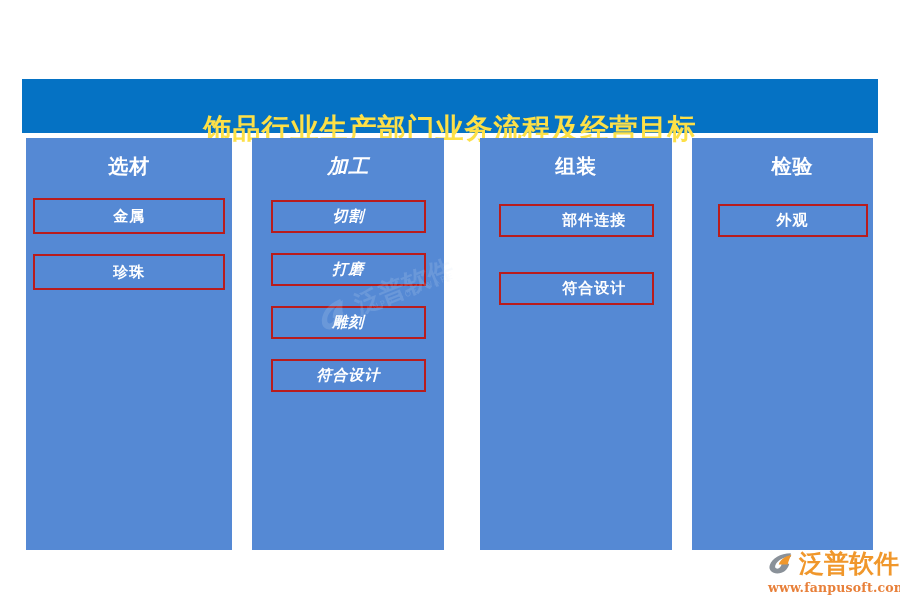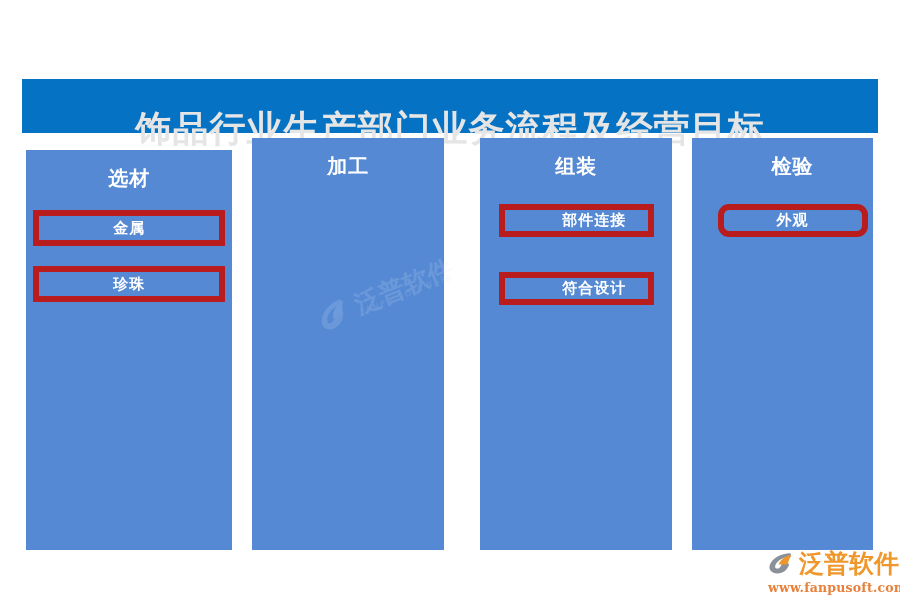--- a/index.html
+++ b/index.html
@@ -23,22 +23,22 @@
     top: 79px;
     width: 856px;
     height: 54px;
     background: #0572c4;
     display: flex;
     align-items: center;
     justify-content: center;
     box-sizing: border-box;
   }
   .title-banner .title-text {
-    color: #e5e5e5;
-    font-size: 36px;
+    color: #fde047;
+    font-size: 28px;
     font-weight: bold;
     letter-spacing: 1px;
     line-height: 1;
     white-space: nowrap;
     margin-top: 46px;
   }
 
   
   .columns {
     position: absolute;
@@ -51,22 +51,22 @@
   }
   .column {
     background: #5589d4;
     position: relative;
     box-sizing: border-box;
     padding: 0;
     display: flex;
     flex-direction: column;
     align-items: center;
   }
-  .col-0 { width: 213px; margin-top: 12px; }
-  .col-1 { width: 198px; }
+  .col-0 { width: 213px; }
+  .col-1 { width: 198px; font-style: italic; }
   .col-2 { width: 198px; margin-left: 16px; }
   .col-3 { width: 186px; padding-left: 20px; }
 
   .column-title {
     color: #ffffff;
     font-size: 20px;
     font-weight: bold;
     margin-top: 18px;
     margin-bottom: 0;
     line-height: 1;
@@ -75,38 +75,38 @@
   }
 
   .items {
     margin-top: 22px;
     width: 100%;
     display: flex;
     flex-direction: column;
     align-items: center;
   }
   .item-box {
-    border: 6px solid #b91c1c;
+    border: 2px solid #b91c1c;
     background: transparent;
     color: #ffffff;
     font-size: 15px;
     font-weight: bold;
     display: flex;
     align-items: center;
     justify-content: center;
     box-sizing: border-box;
     letter-spacing: 1px;
     line-height: 1;
   }
 
   
   .col-0 .item-box { width: 192px; height: 36px; margin-bottom: 20px; }
   .col-1 .item-box { width: 155px; height: 33px; margin-bottom: 20px; }
   .col-2 .item-box { width: 155px; height: 33px; margin-bottom: 35px; padding-left: 36px; }
-  .col-3 .item-box { width: 150px; height: 33px; margin-bottom: 35px; border-radius: 11px; }
+  .col-3 .item-box { width: 150px; height: 33px; margin-bottom: 35px; }
 
   .col-1 .items { margin-top: 24px; }
   .col-2 .items { margin-top: 28px; }
   .col-3 .items { margin-top: 28px; }
 
   
   .bg-watermark {
     position: absolute;
     left: 300px;
     top: 285px;
@@ -194,20 +194,26 @@
   <div class="column col-0">
     <div class="column-title">选材</div>
     <div class="items">
       <div class="item-box">金属</div>
       <div class="item-box">珍珠</div>
     </div>
   </div>
 
   <div class="column col-1">
     <div class="column-title">加工</div>
+    <div class="items">
+      <div class="item-box">切割</div>
+      <div class="item-box">打磨</div>
+      <div class="item-box">雕刻</div>
+      <div class="item-box">符合设计</div>
+    </div>
   </div>
 
   <div class="column col-2">
     <div class="column-title">组装</div>
     <div class="items">
       <div class="item-box">部件连接</div>
       <div class="item-box">符合设计</div>
     </div>
   </div>
 

